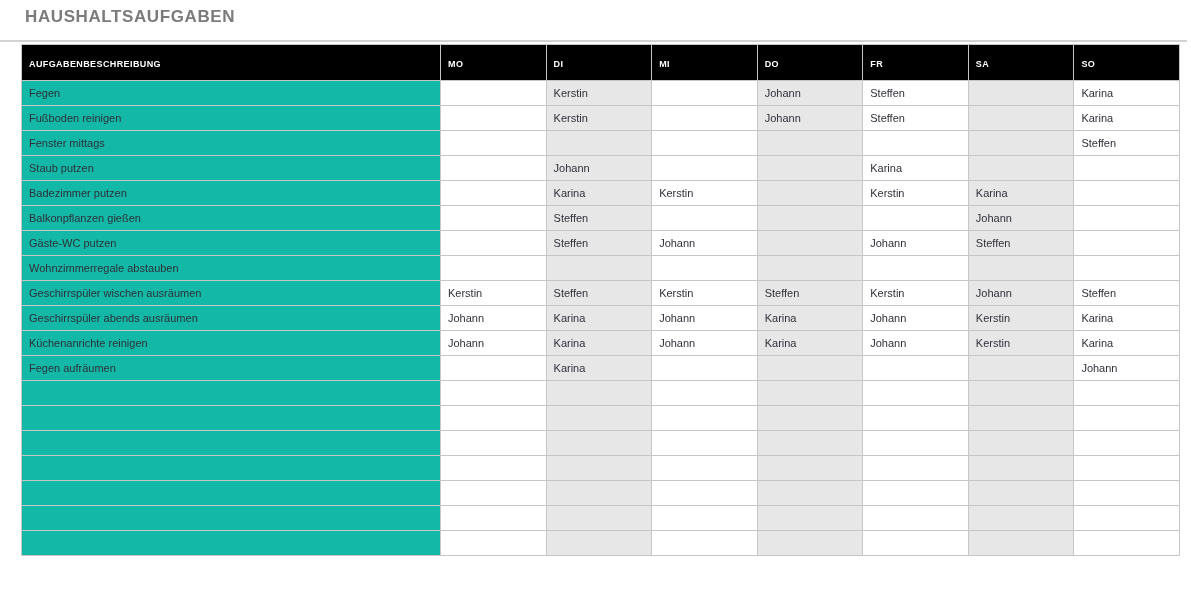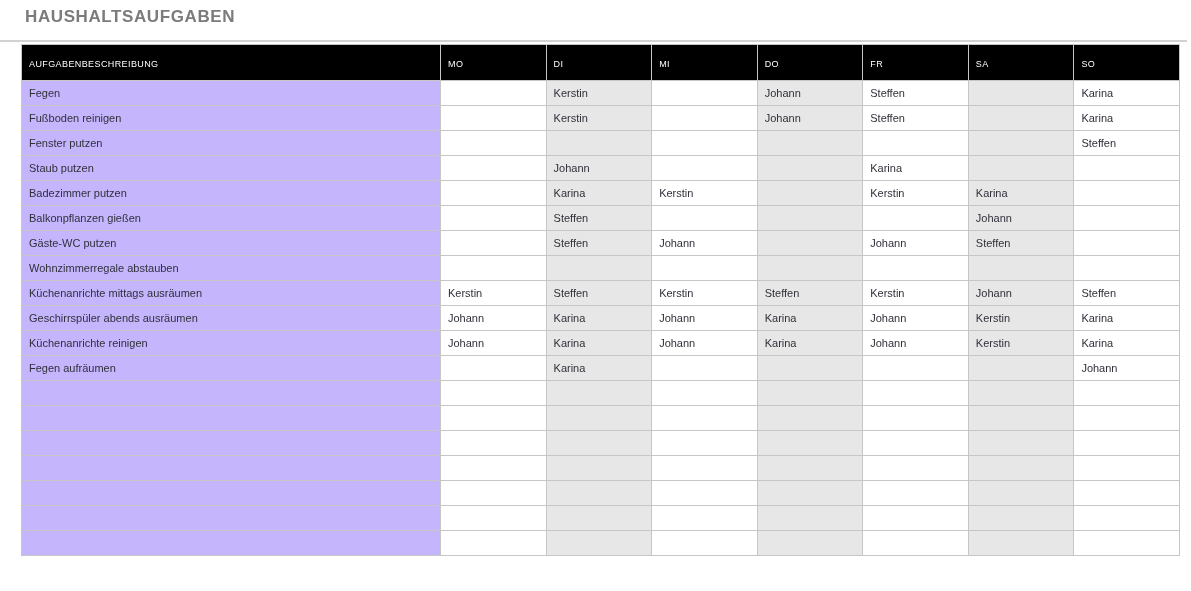--- a/index.html
+++ b/index.html
@@ -33,32 +33,32 @@
     text-align: left;
     vertical-align: middle;
     padding: 0 4px 0 7px;
     overflow: hidden;
     white-space: nowrap;
   }
   .chore-table thead th {
     background: #000000;
     color: #ffffff;
     font-size: 9px;
-    font-weight: normal;
+    font-weight: bold;
     letter-spacing: 0.4px;
     height: 33px;
     padding-top: 2px;
   }
   .chore-table th.w-task { width: 407px; }
   .chore-table tbody td {
     height: 24px;
     font-size: 11px;
     color: #30303a;
   }
-  .chore-table tbody td.col-task { background: #c4b5fd; }
+  .chore-table tbody td.col-task { background: #14b8a6; }
   .chore-table tbody td.col-day { background: #ffffff; }
   .chore-table tbody td.col-day.alt { background: #e7e7e7; }
 </style>
 </head>
 <body>
 
 <h1 class="page-title">HAUSHALTSAUFGABEN</h1>
 <div class="title-divider"></div>
 
 <table class="chore-table">
@@ -89,21 +89,21 @@
         <td class="col-task">Fußboden reinigen</td>
         <td class="col-day"></td>
         <td class="col-day alt">Kerstin</td>
         <td class="col-day"></td>
         <td class="col-day alt">Johann</td>
         <td class="col-day">Steffen</td>
         <td class="col-day alt"></td>
         <td class="col-day">Karina</td>
       </tr>
       <tr>
-        <td class="col-task">Fenster putzen</td>
+        <td class="col-task">Fenster mittags</td>
         <td class="col-day"></td>
         <td class="col-day alt"></td>
         <td class="col-day"></td>
         <td class="col-day alt"></td>
         <td class="col-day"></td>
         <td class="col-day alt"></td>
         <td class="col-day">Steffen</td>
       </tr>
       <tr>
         <td class="col-task">Staub putzen</td>
@@ -149,21 +149,21 @@
         <td class="col-task">Wohnzimmerregale abstauben</td>
         <td class="col-day"></td>
         <td class="col-day alt"></td>
         <td class="col-day"></td>
         <td class="col-day alt"></td>
         <td class="col-day"></td>
         <td class="col-day alt"></td>
         <td class="col-day"></td>
       </tr>
       <tr>
-        <td class="col-task">Küchenanrichte mittags ausräumen</td>
+        <td class="col-task">Geschirrspüler wischen ausräumen</td>
         <td class="col-day">Kerstin</td>
         <td class="col-day alt">Steffen</td>
         <td class="col-day">Kerstin</td>
         <td class="col-day alt">Steffen</td>
         <td class="col-day">Kerstin</td>
         <td class="col-day alt">Johann</td>
         <td class="col-day">Steffen</td>
       </tr>
       <tr>
         <td class="col-task">Geschirrspüler abends ausräumen</td>

